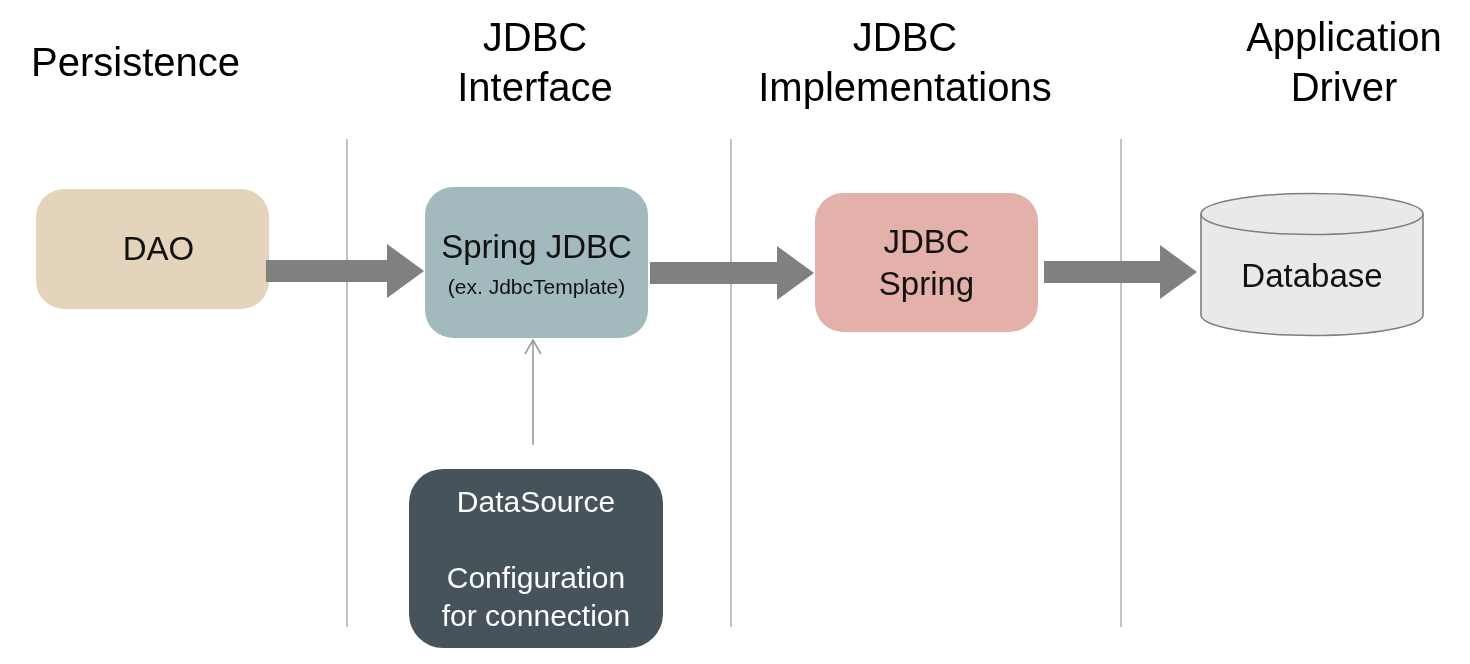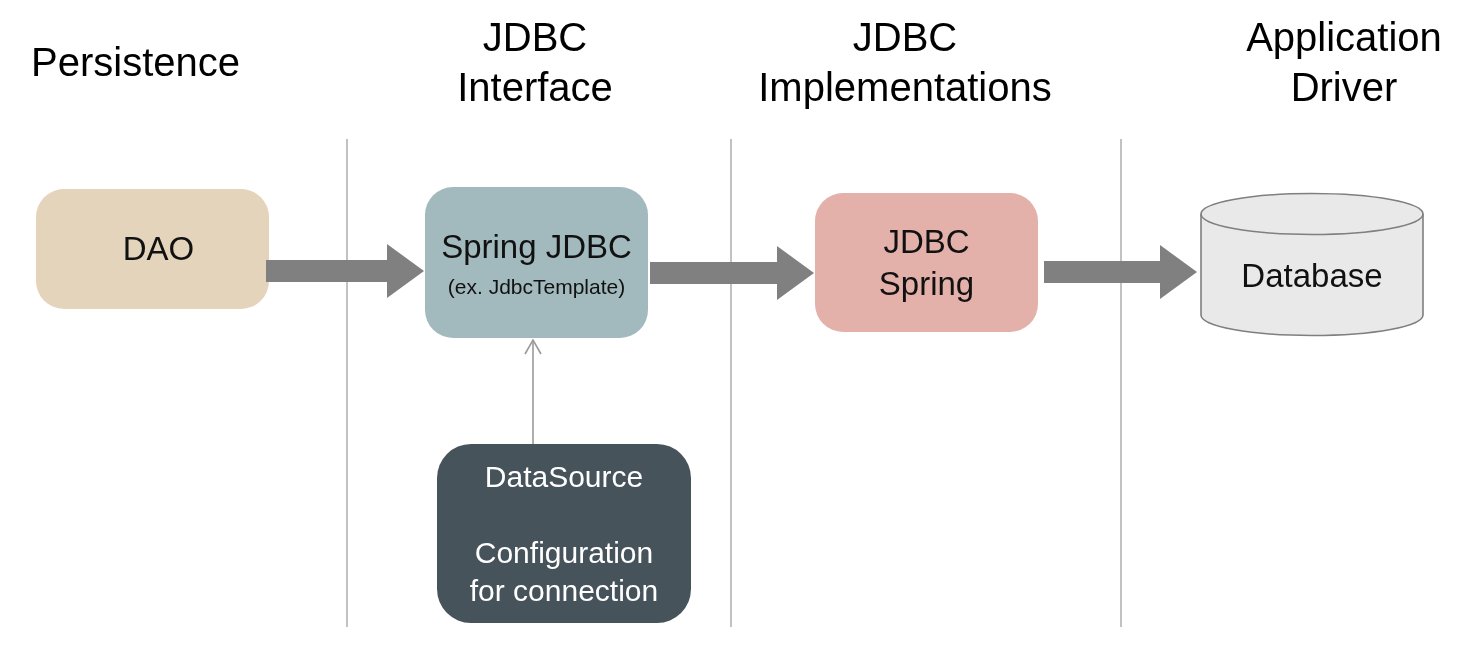--- a/index.html
+++ b/index.html
@@ -76,27 +76,26 @@
     background: var(--spring-fill, #a2babd);
     border-radius: 28px;
   }
   .node.driver {
     left: 815px; top: 193px;
     width: 223px; height: 139px;
     background: var(--driver-fill, #e3b0aa);
     border-radius: 28px;
   }
   .node.datasource {
-    left: 409px; top: 444px;
+    left: 409px; top: 469px;
     width: 254px; height: 179px;
     background: var(--datasource-fill, #46535a);
     border-radius: 34px;
     color: var(--datasource-text, #fff);
     z-index: 3;
-    margin-left: 28px;
   }
   .node.datasource .ds-line { font-size: 30px; line-height: 38px; }
   .node.datasource .ds-gap  { margin-top: 38px; text-align: right; }
 
   
   .db-wrap {
     position: absolute;
     left: 1199px; top: 192px;
     width: 226px; height: 145px;
     z-index: 3;

